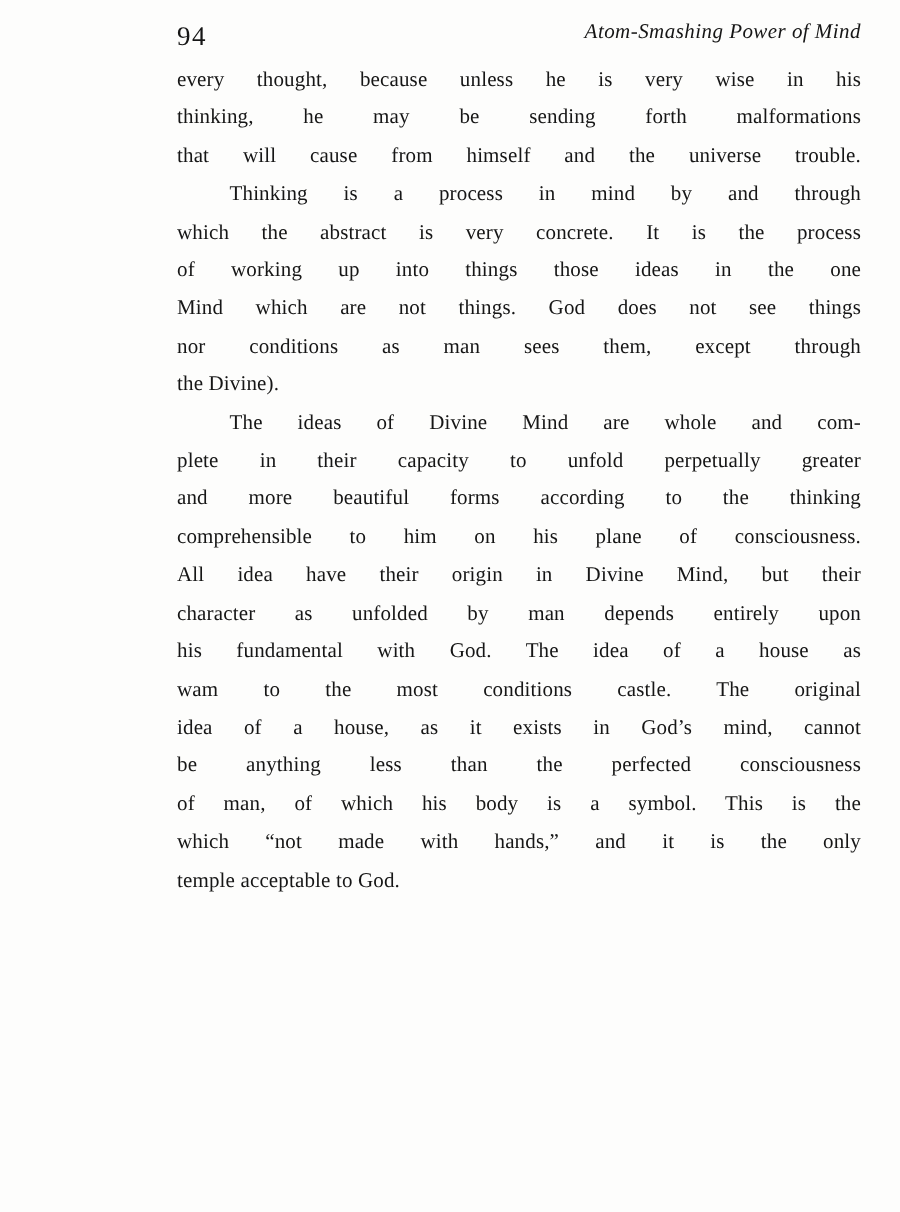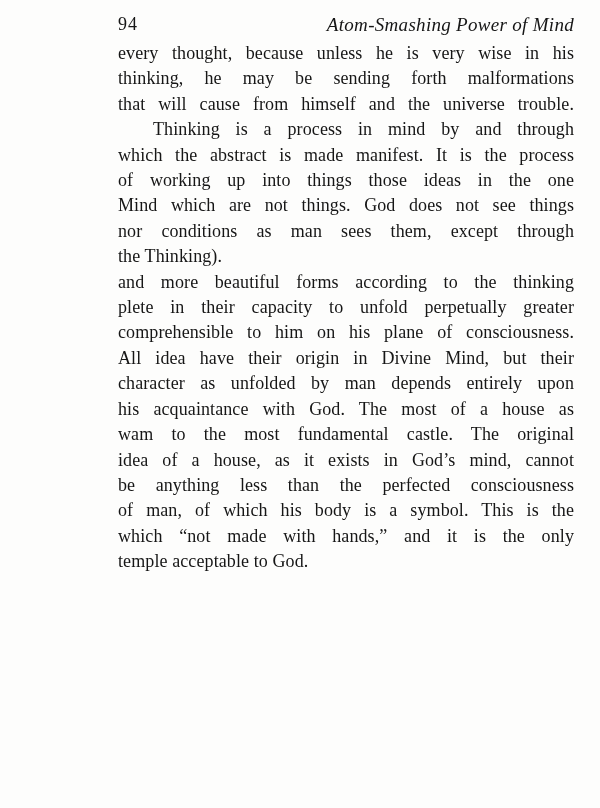--- a/index.html
+++ b/index.html
@@ -24,26 +24,26 @@
     align-items: flex-start;
     height: 24px;
     font-size: 18px;
     gap: 23px;
   }
   .pagenum {
     letter-spacing: 1px;
   }
   .runhead {
     font-style: italic;
-    font-size: 19px;
+    font-size: 14px;
     letter-spacing: 0.3px;
   }
   .textblock {
     margin-top: 3px;
-    font-size: 18px;
+    font-size: 14px;
     font-family: Liberation Serif, serif;
   }
   .line {
     line-height: 25.4px;
     text-align: justify;
     text-align-last: justify;
     white-space: normal;
     letter-spacing: 0.1px;
   }
   .line.plast {
@@ -67,35 +67,36 @@
     <div class="textblock">
 
       <div>
         <div class="line">every thought, because unless he is very wise in his</div>
         <div class="line">thinking, he may be sending forth malformations</div>
         <div class="line">that will cause from himself and the universe trouble.</div>
       </div>
 
       <div>
         <div class="line indent">Thinking is a process in mind by and through</div>
-        <div class="line">which the abstract is made manifest. It is the process</div>
+        <div class="line">which the abstract is very concrete. It is the process</div>
         <div class="line">of working up into things those ideas in the one</div>
         <div class="line">Mind which are not things. God does not see things</div>
         <div class="line">nor conditions as man sees them, except through</div>
-        <div class="line plast">the Thinking).</div>
+        <div class="line plast">the Divine).</div>
       </div>
 
       <div>
+        <div class="line indent">The ideas of Divine Mind are whole and com-</div>
+        <div class="line">plete in their capacity to unfold perpetually greater</div>
         <div class="line">and more beautiful forms according to the thinking</div>
-        <div class="line">plete in their capacity to unfold perpetually greater</div>
         <div class="line">comprehensible to him on his plane of consciousness.</div>
         <div class="line">All idea have their origin in Divine Mind, but their</div>
         <div class="line">character as unfolded by man depends entirely upon</div>
-        <div class="line">his acquaintance with God. The most of a house as</div>
-        <div class="line">wam to the most fundamental castle. The original</div>
+        <div class="line">his fundamental with God. The idea of a house as</div>
+        <div class="line">wam to the most conditions castle. The original</div>
         <div class="line">idea of a house, as it exists in God’s mind, cannot</div>
         <div class="line">be anything less than the perfected consciousness</div>
         <div class="line">of man, of which his body is a symbol. This is the</div>
         <div class="line">which “not made with hands,” and it is the only</div>
         <div class="line plast">temple acceptable to God.</div>
       </div>
 
 
     </div>
   </div>

